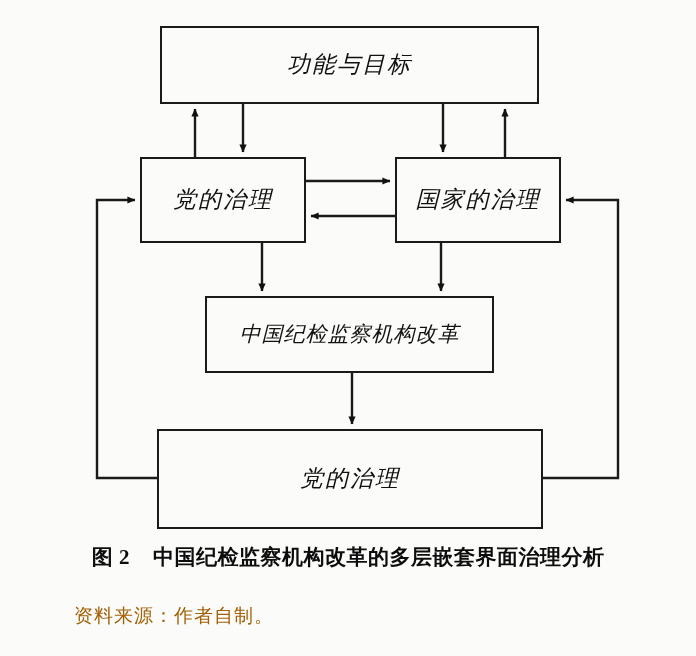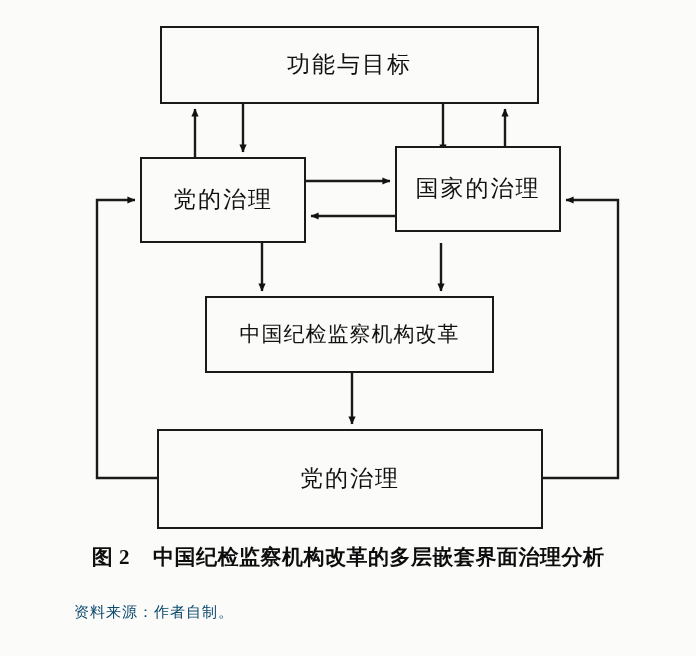--- a/index.html
+++ b/index.html
@@ -20,20 +20,21 @@
     width: 696px;
     height: 656px;
     background: #fbfbfa;
   }
   #figure-area {
     position: absolute;
     left: 0;
     top: 0;
     width: 559px;
     height: 540px;
+    font-style: italic;
   }
   svg#diagram {
     position: absolute;
     left: 0;
     top: 0;
     width: 696px;
     height: 540px;
     display: block;
   }
   .node-box {
@@ -54,21 +55,21 @@
     line-height: 1.1;
     white-space: nowrap;
   }
   #box-function {
     left: 160px;  top: 26px;  width: 379px; height: 78px;
   }
   #box-party {
     left: 140px;  top: 157px; width: 166px; height: 86px; align-items: center;
   }
   #box-state {
-    left: 395px;  top: 146px; width: 166px; height: 86px;
+    left: 395px;  top: 157px; width: 166px; height: 86px;
   }
   #box-reform {
     left: 205px;  top: 296px; width: 289px; height: 77px;
   }
   #box-performance {
     left: 157px;  top: 429px; width: 386px; height: 100px;
   }
   #box-reform .node-label { font-size: 21px; letter-spacing: 1px; }
 
   #caption {
@@ -83,23 +84,23 @@
     letter-spacing: 0.5px;
     color: #0d0d0d;
     white-space: nowrap;
   }
   #caption .cap-num { margin-right: 23px; }
   #source-note {
     position: absolute;
     left: 74px;
     top: 603px;
     font-family: Liberation Serif, serif;
-    font-size: 15px;
+    font-size: 19px;
     letter-spacing: 1px;
-    color: #0c4a6e;
+    color: #a16207;
     white-space: nowrap;
   }
 </style>
 </head>
 <body>
 
 <div id="page">
 
   <div id="figure-area">
 

